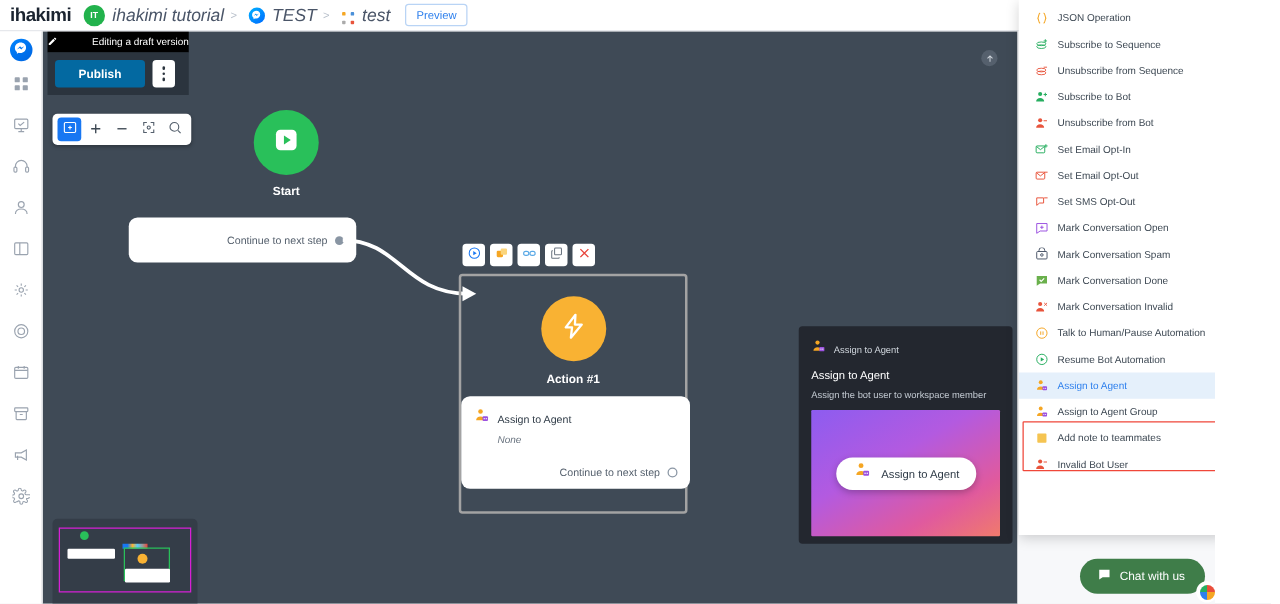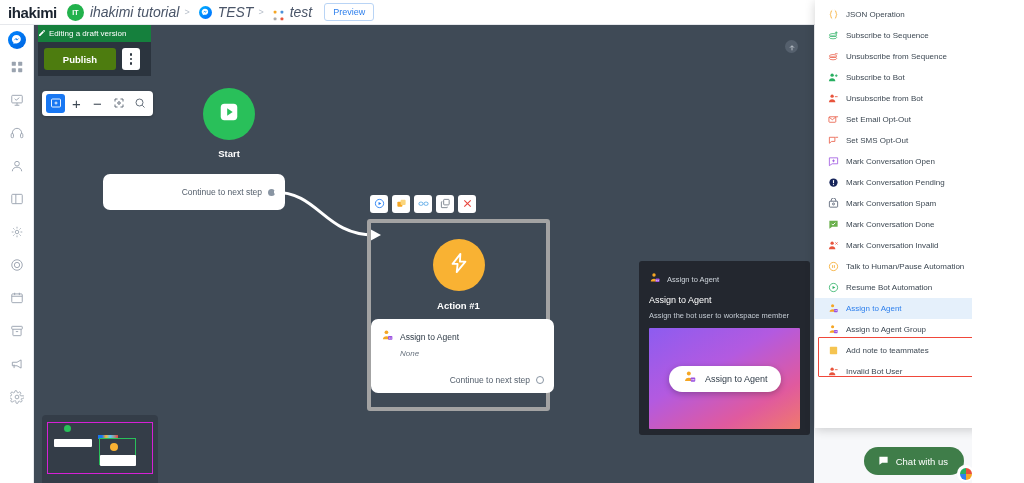--- a/index.html
+++ b/index.html
@@ -59,31 +59,31 @@
   }
   .rail-item.active svg { width: 11px; height: 11px; }
 
   
   .canvas {
     position: absolute; left: 34px; top: 25px; width: 780px; height: 458px;
     background: #3f4a56; overflow: hidden;
   }
   .draft-banner {
     position: absolute; left: 4px; top: 0; width: 113px; height: 17px;
-    background: #15803d; color: #fff; font-size: 8px;
-    display: flex; align-items: center; justify-content: flex-start; gap: 3px;
+    background: #000000; color: #fff; font-size: 8px;
+    display: flex; align-items: center; justify-content: space-between; gap: 3px;
     cursor: pointer;
   }
   .draft-banner svg { width: 8px; height: 8px; }
   .publish-wrap {
     position: absolute; left: 4px; top: 17px; width: 113px; height: 34px;
     background: #2b343e; display: flex; align-items: center; gap: 6px; padding: 0 6px;
   }
   .publish-btn {
-    background: #4d7c0f; color: #fff; font-size: 9.5px; font-weight: bold;
+    background: #0369a1; color: #fff; font-size: 9.5px; font-weight: bold;
     border-radius: 3px; width: 72px; height: 22px;
     display: flex; align-items: center; justify-content: center; cursor: pointer;
   }
   .kebab {
     background: #fff; border-radius: 3px; width: 18px; height: 22px;
     display: flex; flex-direction: column; align-items: center; justify-content: center;
     gap: 2px; cursor: pointer;
   }
   .kebab i { width: 2.5px; height: 2.5px; background: #2b343e; border-radius: 50%; display: block; }
 
@@ -121,21 +121,21 @@
   }
   .cont-text { font-size: 8.5px; color: #55606d; }
   .cont-dot { width: 7px; height: 7px; border-radius: 50%; background: #8995a3; }
 
   
   .connector { position: absolute; left: 240px; top: 150px; width: 180px; height: 120px; }
 
   
   .action-node {
     position: absolute; left: 333px; top: 194px; width: 183px; height: 192px;
-    border: 4px solid #a3a3a3; border-radius: 3px; background: transparent;
+    border: 2px solid #a3a3a3; border-radius: 3px; background: transparent;
   }
   .node-toolbar {
     position: absolute; left: 336px; top: 170px;
     display: flex; gap: 4px;
   }
   .nt-btn {
     width: 18px; height: 18px; background: #fff; border-radius: 3px;
     display: flex; align-items: center; justify-content: center; cursor: pointer;
   }
   .nt-btn svg { width: 11px; height: 11px; }
@@ -698,20 +698,30 @@
           <svg viewBox="0 0 24 24">
             <circle cx="9" cy="7" r="3.6" fill="#e8543c"></circle>
             <path d="M2 20c0-3.9 3.1-6.2 7-6.2s7 2.3 7 6.2z" fill="#e8543c"></path>
             <path d="M15 8h6" stroke="#e8543c" stroke-width="1.8" fill="none"></path>
           </svg>
         </span>
       <span>Unsubscribe from Bot</span>
     </div>
     <div class="menu-item">
       <span class="mi-ico">
+          <svg viewBox="0 0 24 24" fill="none" stroke="#27ae60" stroke-width="1.7">
+            <rect x="2" y="6" width="15" height="12" rx="1.6"></rect>
+            <path d="M2.5 7l7 5.5L16.5 7"></path>
+            <path d="M19 3v6M16 6h6"></path>
+          </svg>
+        </span>
+      <span>Set Email Opt-In</span>
+    </div>
+    <div class="menu-item">
+      <span class="mi-ico">
           <svg viewBox="0 0 24 24" fill="none" stroke="#e8543c" stroke-width="1.7">
             <rect x="2" y="6" width="15" height="12" rx="1.6"></rect>
             <path d="M2.5 7l7 5.5L16.5 7"></path>
             <path d="M16 6h6"></path>
           </svg>
         </span>
       <span>Set Email Opt-Out</span>
     </div>
     <div class="menu-item">
       <span class="mi-ico">
@@ -723,30 +733,20 @@
       <span>Set SMS Opt-Out</span>
     </div>
     <div class="menu-item">
       <span class="mi-ico">
           <svg viewBox="0 0 24 24" fill="none" stroke="#9b51e0" stroke-width="1.7">
             <path d="M3 4h18v13H9l-6 4z"></path>
             <path d="M12 7.5v6M9 10.5h6"></path>
           </svg>
         </span>
       <span>Mark Conversation Open</span>
-    </div>
-    <div class="menu-item">
-      <span class="mi-ico">
-          <svg viewBox="0 0 24 24">
-            <circle cx="12" cy="12" r="9" fill="#17255a"></circle>
-            <rect x="10.8" y="6.5" width="2.4" height="7" rx="1.2" fill="#fff"></rect>
-            <circle cx="12" cy="16.5" r="1.4" fill="#fff"></circle>
-          </svg>
-        </span>
-      <span>Mark Conversation Pending</span>
     </div>
     <div class="menu-item">
       <span class="mi-ico">
           <svg viewBox="0 0 24 24" fill="none" stroke="#4a5568" stroke-width="1.7">
             <rect x="3" y="7" width="18" height="13" rx="1.6"></rect>
             <path d="M7 7V5a5 5 0 0110 0v2"></path>
             <circle cx="12" cy="13" r="2.2"></circle>
           </svg>
         </span>
       <span>Mark Conversation Spam</span>

